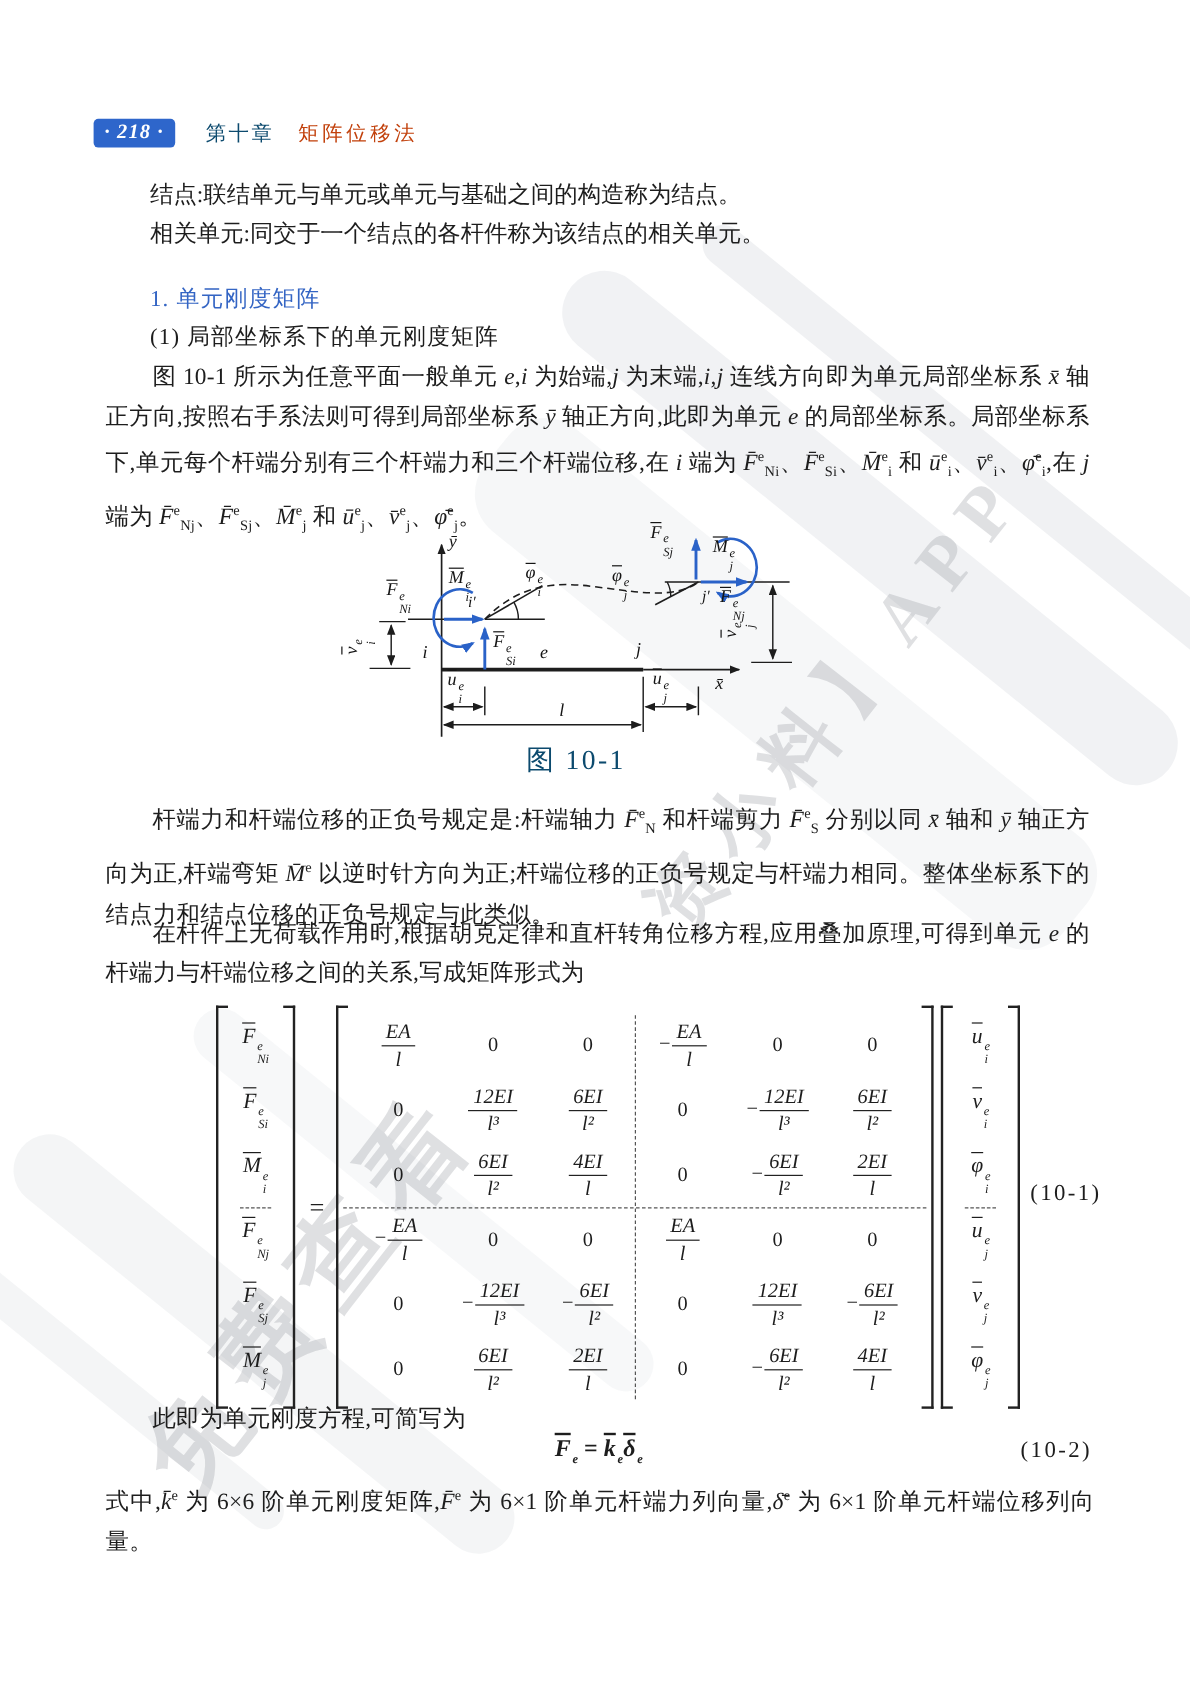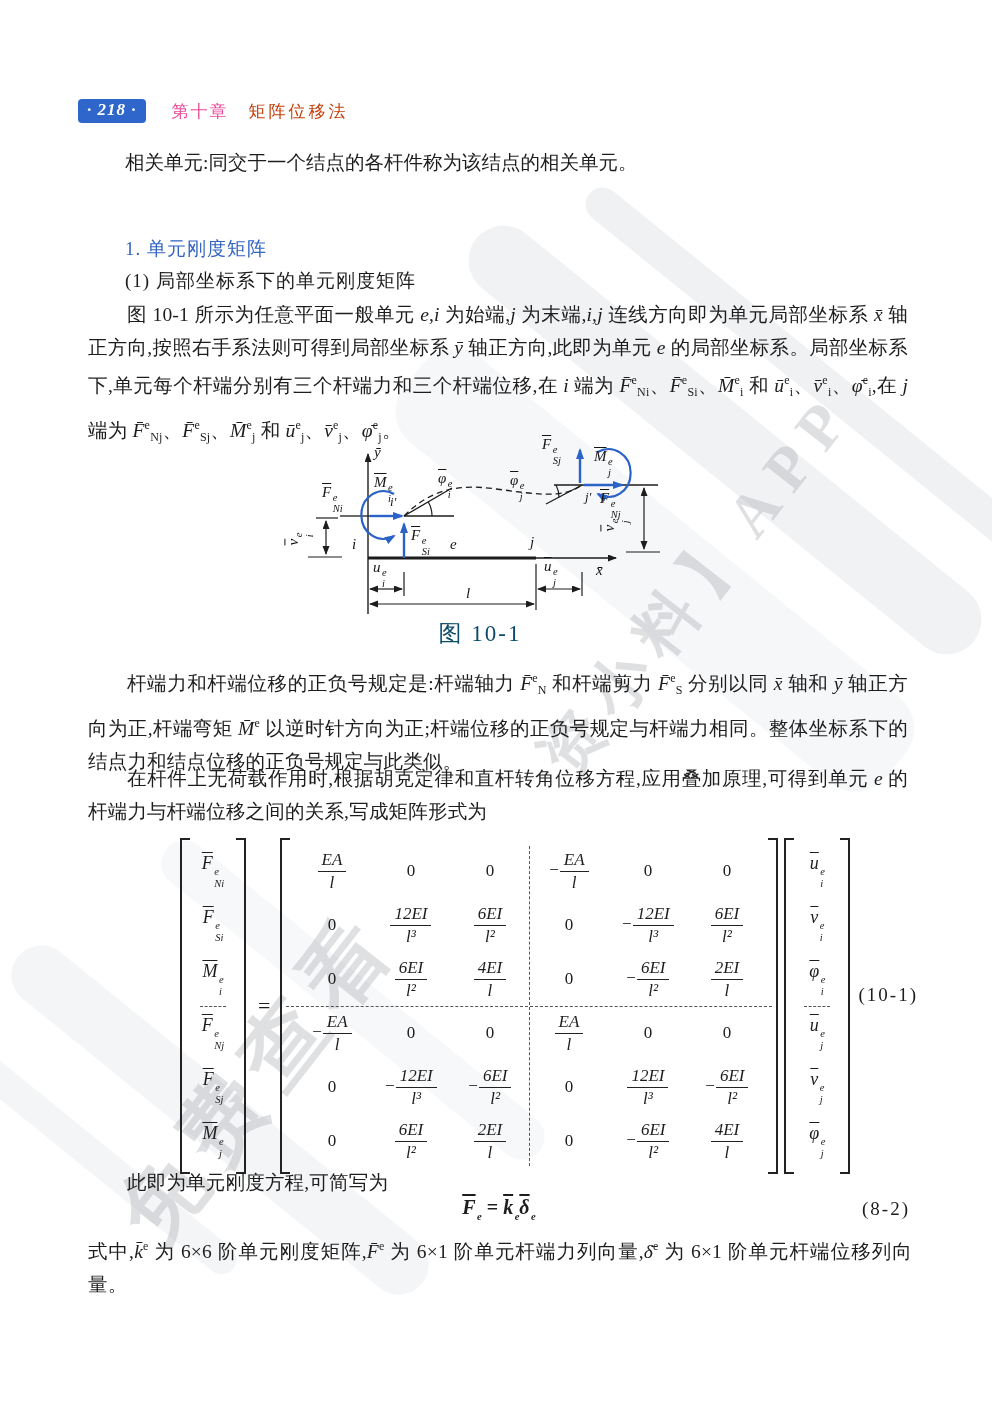--- a/index.html
+++ b/index.html
@@ -8,21 +8,21 @@
   
   .wm{position:absolute;z-index:0;pointer-events:none;}
   .streak{position:absolute;transform:rotate(-51deg);border-radius:40px;}
   .wmtext{position:absolute;transform:rotate(-52deg);transform-origin:left top;
           color:rgba(148,152,158,0.30);font-weight:bold;letter-spacing:14px;white-space:nowrap;}
   .z1{position:relative;z-index:1;}
   
   .hdr{position:absolute;left:78px;top:99px;display:flex;align-items:center;gap:14px;}
   .pagebox{background:#2e66cb;color:#fff;font-style:italic;font-weight:bold;font-size:17px;
            padding:1px 9px 3px 9px;border-radius:4px;letter-spacing:1px;}
-  .chap{color:#ec4899;font-size:17px;letter-spacing:2px;margin-left:12px;}
+  .chap{color:#0c4a6e;font-size:17px;letter-spacing:2px;margin-left:12px;}
   .chtitle{color:#c2410c;font-size:17px;letter-spacing:3px;margin-left:6px;}
   
   .para{position:absolute;left:88px;width:820px;font-size:19.5px;line-height:33px;
         text-align:justify;letter-spacing:0.2px;}
   .ind{text-indent:2em;}
   .defs{position:absolute;left:125px;top:146px;font-size:19.5px;line-height:33px;}
   .h4{position:absolute;left:125px;top:236px;color:#3465c4;font-size:19px;letter-spacing:1px;}
   .h5{position:absolute;left:125px;top:268px;font-size:19px;letter-spacing:1px;}
   i, .it{font-style:italic;}
   sup,sub{font-size:12px;}
@@ -81,20 +81,21 @@
   <div class="wmtext" style="left:520px;top:742px;font-size:62px;">资小料】APP</div>
 </div>
 
 <div class="hdr z1">
   <span class="pagebox">· 218 ·</span>
   <span class="chap">第十章</span>
   <span class="chtitle">矩阵位移法</span>
 </div>
 
 <div class="defs z1">
+  <div>结点:联结单元与单元或单元与基础之间的构造称为结点。</div>
   <div>相关单元:同交于一个结点的各杆件称为该结点的相关单元。</div>
 </div>
 
 <div class="h4 z1">1. 单元刚度矩阵</div>
 <div class="h5 z1">(1) 局部坐标系下的单元刚度矩阵</div>
 
 <div class="para ind z1" style="top:298px;">图 10-1 所示为任意平面一般单元 <i>e</i>,<i>i</i> 为始端,<i>j</i> 为末端,<i>i</i>,<i>j</i> 连线方向即为单元局部坐标系 <i>x̄</i> 轴正方向,按照右手系法则可得到局部坐标系 <i>ȳ</i> 轴正方向,此即为单元 <i>e</i> 的局部坐标系。局部坐标系下,单元每个杆端分别有三个杆端力和三个杆端位移,在 <i>i</i> 端为 <i>F̄</i><sup>e</sup><sub>Ni</sub>、<i>F̄</i><sup>e</sup><sub>Si</sub>、<i>M̄</i><sup>e</sup><sub>i</sub> 和 <i>ū</i><sup>e</sup><sub>i</sub>、<i>v̄</i><sup>e</sup><sub>i</sub>、<i>φ̄</i><sup>e</sup><sub>i</sub>,在 <i>j</i> 端为 <i>F̄</i><sup>e</sup><sub>Nj</sub>、<i>F̄</i><sup>e</sup><sub>Sj</sub>、<i>M̄</i><sup>e</sup><sub>j</sub> 和 <i>ū</i><sup>e</sup><sub>j</sub>、<i>v̄</i><sup>e</sup><sub>j</sub>、<i>φ̄</i><sup>e</sup><sub>j</sub>。</div>
 
 <div class="fig z1">
   <svg width="400" height="232" viewBox="0 0 400 232">
@@ -325,15 +326,15 @@
     <span><span class="mb">F</span><span class="ssv">
           <span class="sp">e</span>
         </span></span>
     <span>=</span>
     <span><span class="mb">k</span><span class="ssv">
           <span class="sp">e</span>
         </span></span><span><span class="mb">δ</span><span class="ssv">
           <span class="sp">e</span>
         </span></span>
   </div>
-  <div class="eqlabel" style="top:2px;">(8-2)</div>
+  <div class="eqlabel" style="top:2px;">(10-2)</div>
 </div>
 <div class="para z1" style="top:1230px;width:824px;">式中,<i>k̄</i><sup>e</sup> 为 6×6 阶单元刚度矩阵,<i>F̄</i><sup>e</sup> 为 6×1 阶单元杆端力列向量,<i>δ̄</i><sup>e</sup> 为 6×1 阶单元杆端位移列向量。</div>
 
 </body></html>

